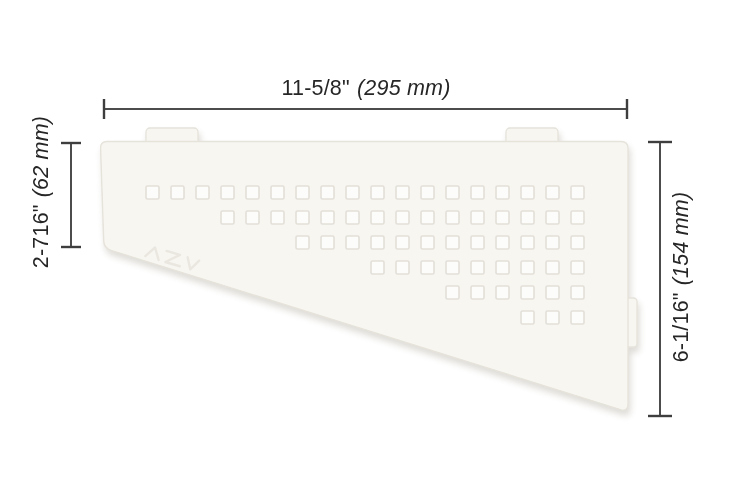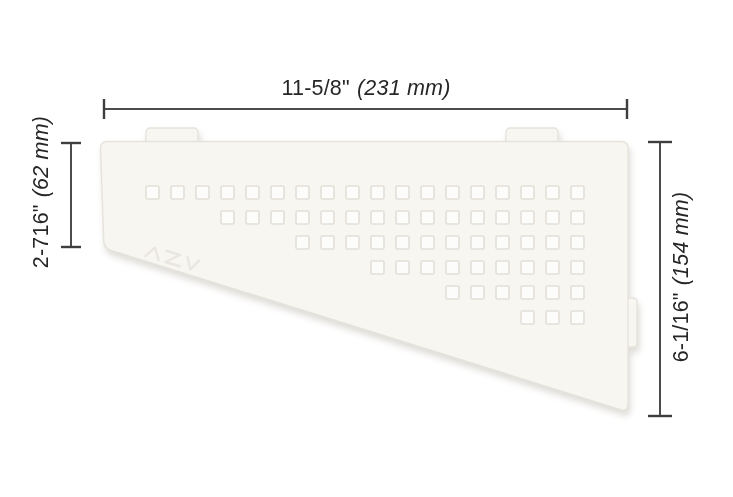--- a/index.html
+++ b/index.html
@@ -163,21 +163,21 @@
     </g>
 
     <g>
       <line class="dim-line" x1="660" y1="142" x2="660" y2="416"></line>
       <line class="dim-tick" x1="648" y1="142" x2="672" y2="142"></line>
       <line class="dim-tick" x1="648" y1="416" x2="672" y2="416"></line>
     </g>
   </svg>
 
   <div class="dim-label" id="top-dim-label">
-    <span>11-5/8"</span><span class="metric">(231 mm)</span>
+    <span>11-5/8"</span><span class="metric">(295 mm)</span>
   </div>
 
   <div class="dim-label rotated" id="left-dim-label">
     <span>2-716"</span><span class="metric">(62 mm)</span>
   </div>
 
   <div class="dim-label rotated" id="right-dim-label">
     <span>6-1/16"</span><span class="metric">(154 mm)</span>
   </div>
 

